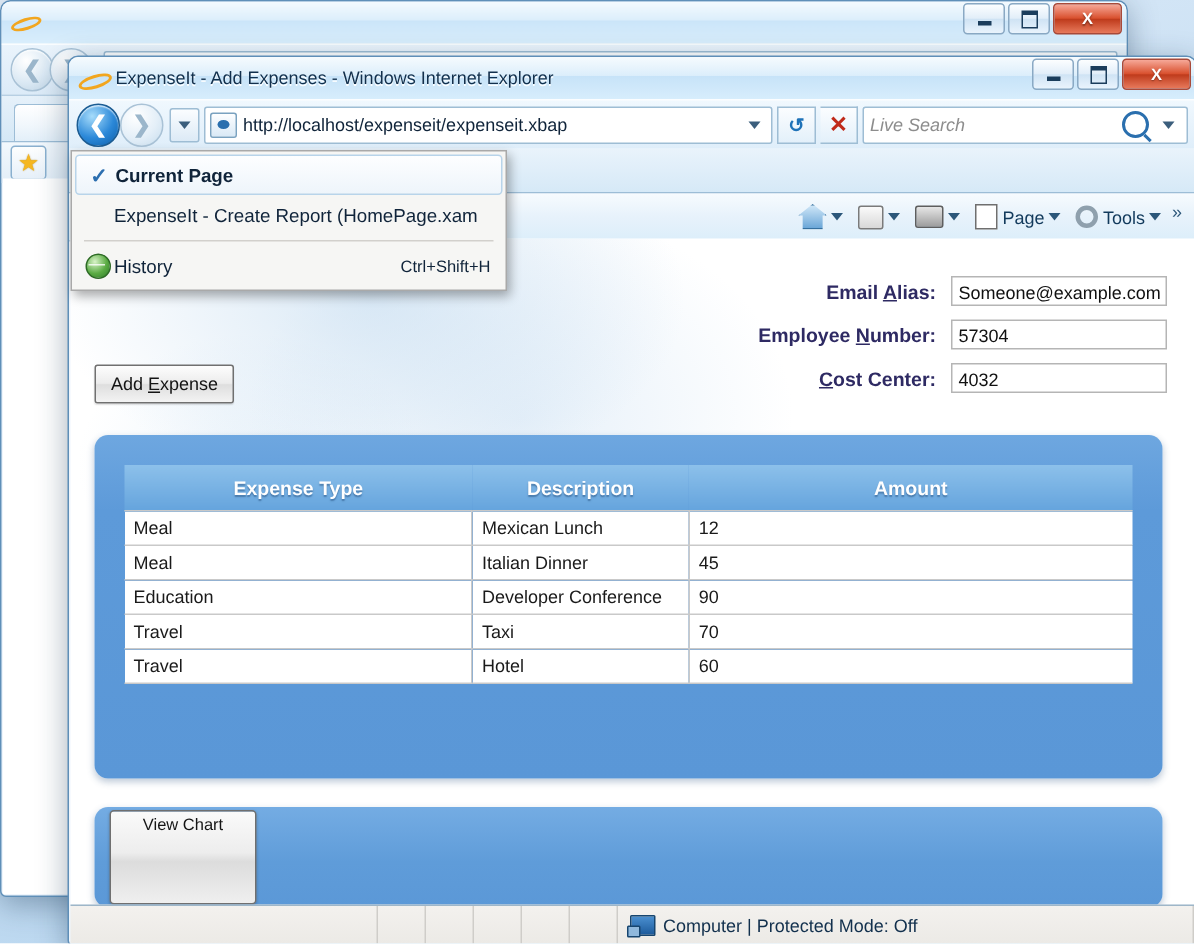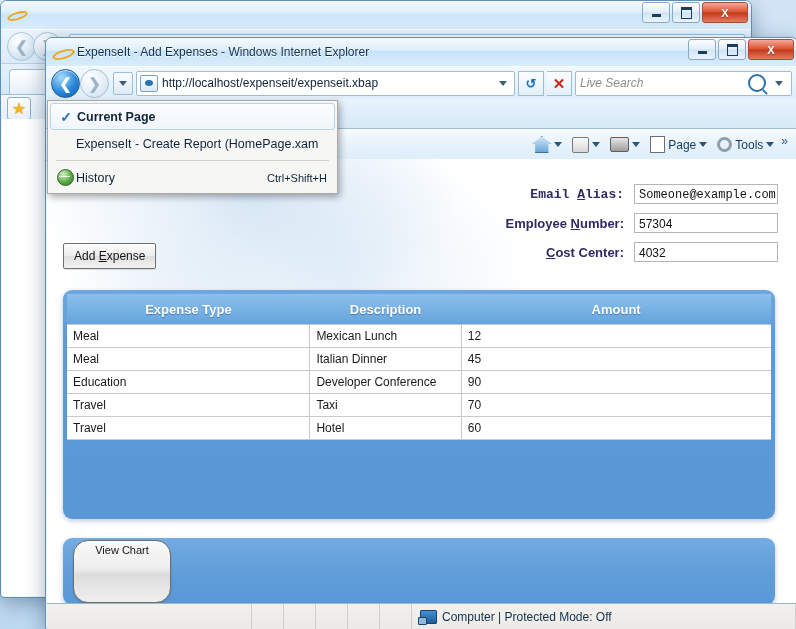--- a/index.html
+++ b/index.html
@@ -363,21 +363,21 @@
     position:absolute;
     background: linear-gradient(180deg,#74acE3 0%, #5f9cd9 55%, #5b98d7 100%);
     border-radius: 9px;
     box-shadow: 0 2px 5px rgba(40,80,125,.3);
     display:flex; align-items:center;
   }
   .viewchart-btn {
     margin-left: 10px;
     width: 96px; height: 58px;
     border: 1px solid #6f6f6f;
-    border-radius: 15px;
+    border-radius: 3px;
     background: linear-gradient(180deg,#fafafa 0%, #ededed 45%, #dcdcdc 55%, #efefef 100%);
     display:flex; flex-direction:column; align-items:center;
     padding-top: 3px;
     cursor:pointer;
     box-shadow: 0 1px 2px rgba(0,0,0,.2);
     gap: 48px;
   }
   .viewchart-btn .vc-label { font-size: 11px; color: #151515; }
   .chart-ico {
     width: 52px; height: 33px;
@@ -607,21 +607,21 @@
         <span style="width:15px;height:15px;border:3px solid #8fa0ad;border-radius:50%;box-sizing:border-box;display:inline-block;"></span>
         <span>Tools</span>
         <span class="cmd-caret"></span>
       </span>
       <span class="chev2">»</span>
     </div>
 
     <div class="doc">
       <div class="wallpaper-faint"></div>
 
-      <div class="formrow" id="frow0" style="top:25px;font-family:Liberation Mono, monospace;">
+      <div class="formrow" id="frow0" style="top:25px;">
         <span class="flabel">
           <span>Email </span><u>A</u><span>lias:</span>
         </span>
         <span class="finput">Someone@example.com</span>
       </div>
       <div class="formrow" id="frow1" style="top:54px;">
         <span class="flabel">
           <span>Employee </span><u>N</u><span>umber:</span>
         </span>
         <span class="finput">57304</span>
@@ -630,21 +630,21 @@
         <span class="flabel">
           <span></span><u>C</u><span>ost Center:</span>
         </span>
         <span class="finput">4032</span>
       </div>
 
       <div class="btn-classic" style="position:absolute;left:16px;top:84px;">
         <span>Add </span><u>E</u><span>xpense</span>
       </div>
 
-      <div class="bluepanel" style="left:16px;top:131px;width:712px;height:229px;padding:4px;box-sizing:border-box;">
+      <div class="bluepanel" style="left:16px;top:131px;width:712px;height:229px;padding:20px;box-sizing:border-box;">
         <table class="exp">
           <colgroup>
               <col style="width:34.5%">
               <col style="width:21.5%">
               <col style="width:44%">
             </colgroup>
           <thead>
             <tr>
               <th>Expense Type</th>
               <th>Description</th>

